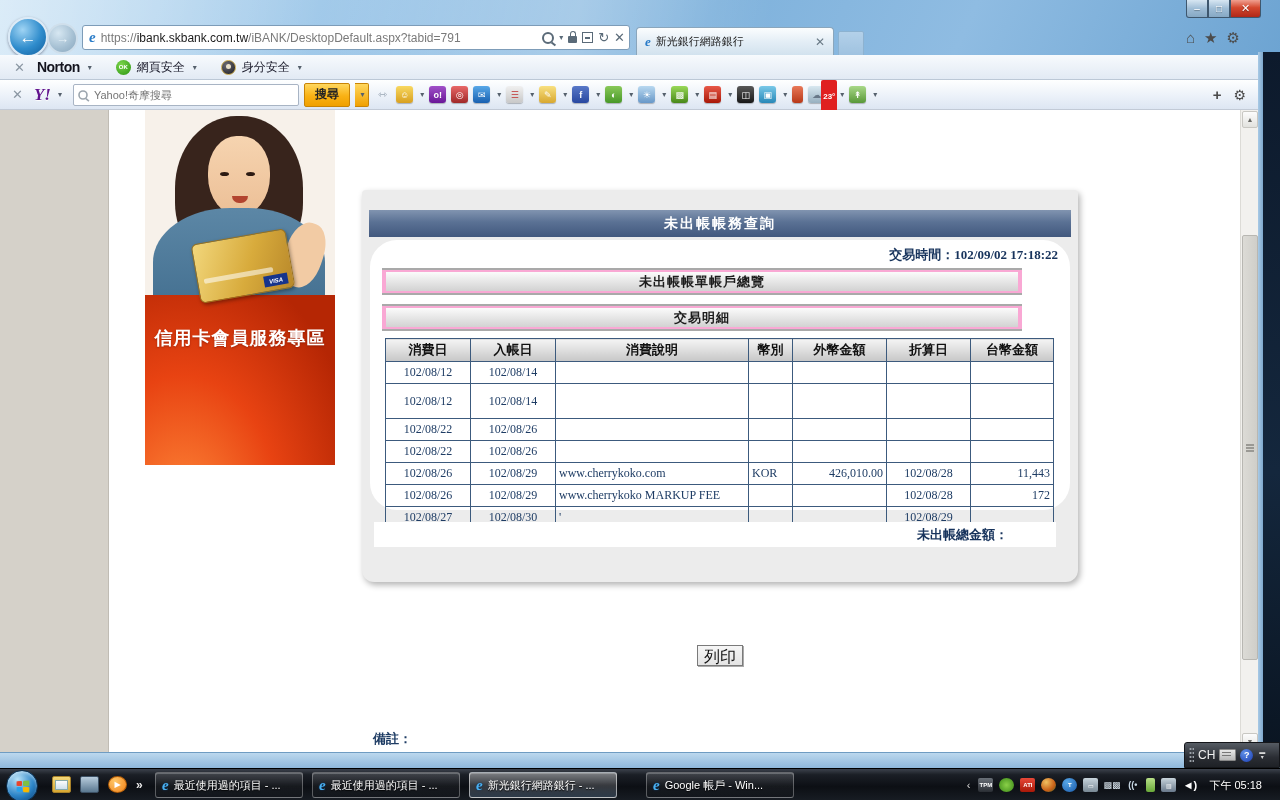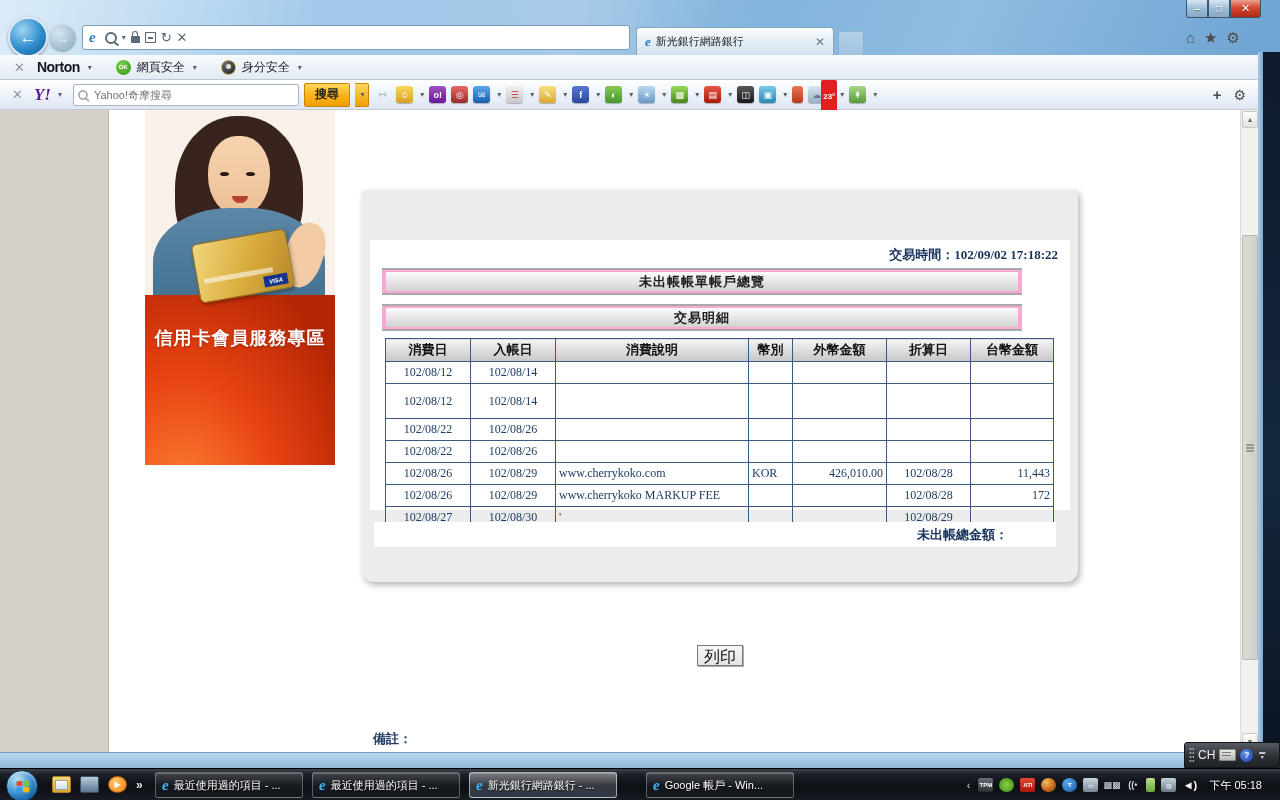--- a/index.html
+++ b/index.html
@@ -125,21 +125,21 @@
     color:#fff;font-size:12px;font-weight:bold;display:flex;align-items:center;justify-content:center;letter-spacing:2px;}
   .panelA-divider{position:absolute;left:628px;top:4px;width:1px;height:40px;background:#d6d6d6;}
 
   
   .panelB{position:absolute;left:362px;top:80px;width:716px;height:392px;background:#ececec;
     border-radius:4px 4px 12px 12px;box-shadow:2px 3px 6px rgba(0,0,0,.3);}
   .blue-header{position:absolute;left:7px;top:20px;width:702px;height:27px;
     background:linear-gradient(#8194b0,#5a7194 45%,#42587e);
     color:#fff;font-weight:bold;font-size:14px;display:flex;align-items:center;justify-content:center;
     font-family:"Liberation Serif","DejaVu Serif",serif;letter-spacing:2px;}
-  .white-inner{position:absolute;left:8px;top:50px;width:700px;height:270px;background:#fff;}
+  .white-inner{position:absolute;left:8px;top:50px;width:700px;height:270px;background:#fff;border-radius:27px;}
   .trans-time{position:absolute;right:12px;top:6px;font-size:13px;font-weight:bold;color:#17335c;
     font-family:"Liberation Serif","DejaVu Serif",serif;}
   .section-bar{position:absolute;left:12px;width:632px;border-top:2px solid #a9a9a9;border-bottom:2px solid #a9a9a9;
     background:#f9a8d4;padding:2px 4px;}
   .section-bar .inner{background:linear-gradient(#fbfbfb,#d2d2d2);height:19px;display:flex;align-items:center;justify-content:center;
     font-weight:bold;font-size:13px;color:#1c1c1c;font-family:"Liberation Serif","DejaVu Serif",serif;letter-spacing:1px;}
   .sb1{top:28px;}
   .sb2{top:64px;}
   table.trans{position:absolute;left:15px;top:98px;border-collapse:collapse;table-layout:fixed;
     font-family:"Liberation Serif","DejaVu Serif",serif;}
@@ -227,20 +227,21 @@
 
   <div class="titlebar">
     <div class="navbtn btn-back">
         <span class="nav-arrow">←</span>
       </div>
     <div class="navbtn btn-fwd">
         <span class="nav-arrow">→</span>
       </div>
     <div class="addressbar">
       <span class="fav-e">e</span>
+      <span class="url"><span>https://</span><b>ibank.skbank.com.tw</b><span>/iBANK/DesktopDefault.aspx?tabid=791</span></span>
       <span class="addr-icons">
         <span class="magnifier"></span>
         <span class="caret">▾</span>
         <span class="padlock"></span>
         <span class="compat"></span>
         <span class="refresh">↻</span>
         <span class="stop-x">✕</span>
       </span>
     </div>
     <div class="tab">
@@ -333,20 +334,21 @@
       <div class="hand"></div>
       <div class="card">
         <span class="cnum"></span>
           <span class="visa">VISA</span>
       </div>
       <div class="promo-caption">信用卡會員服務專區</div>
     </div>
 
 
     <div class="panelB">
+      <div class="blue-header">未出帳帳務查詢</div>
       <div class="white-inner">
         <div class="trans-time">交易時間：102/09/02 17:18:22</div>
         <div class="section-bar sb1">
             <div class="inner">未出帳帳單帳戶總覽</div>
           </div>
         <div class="section-bar sb2">
             <div class="inner">交易明細</div>
           </div>
         <table class="trans">
           <colgroup>

